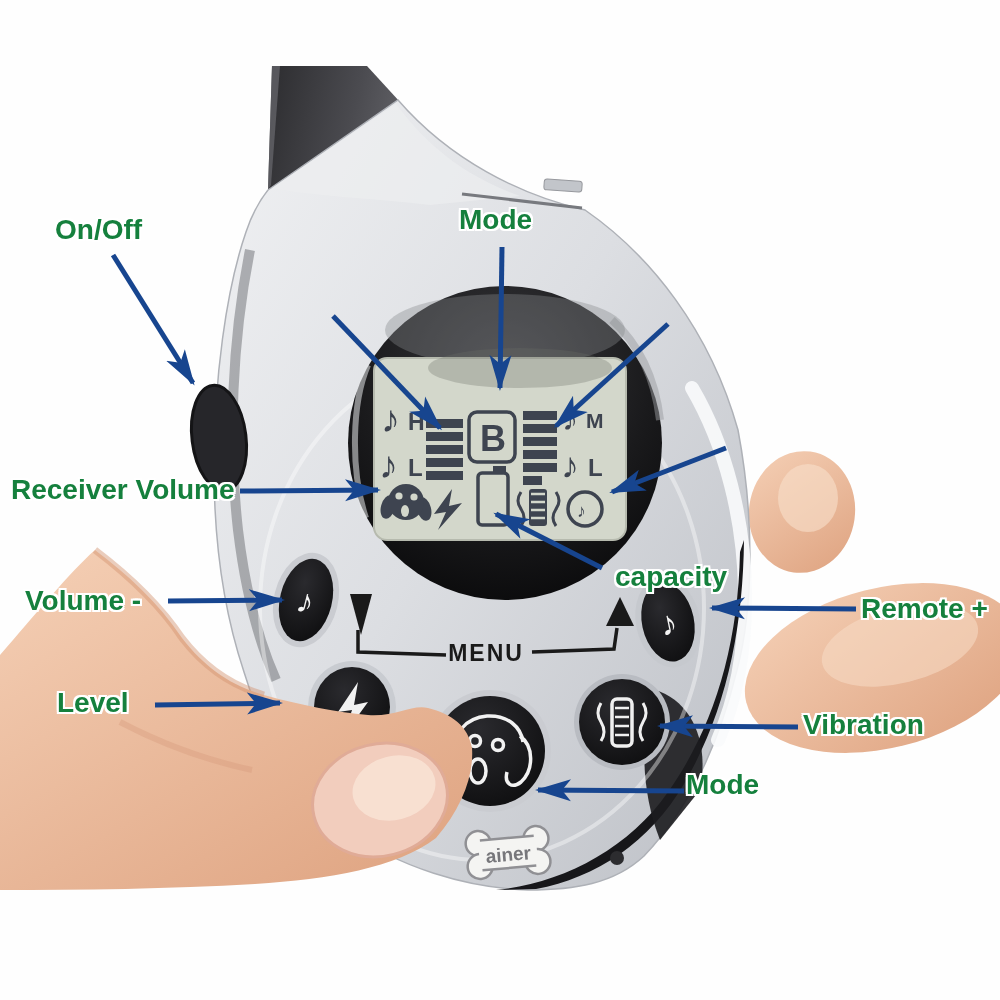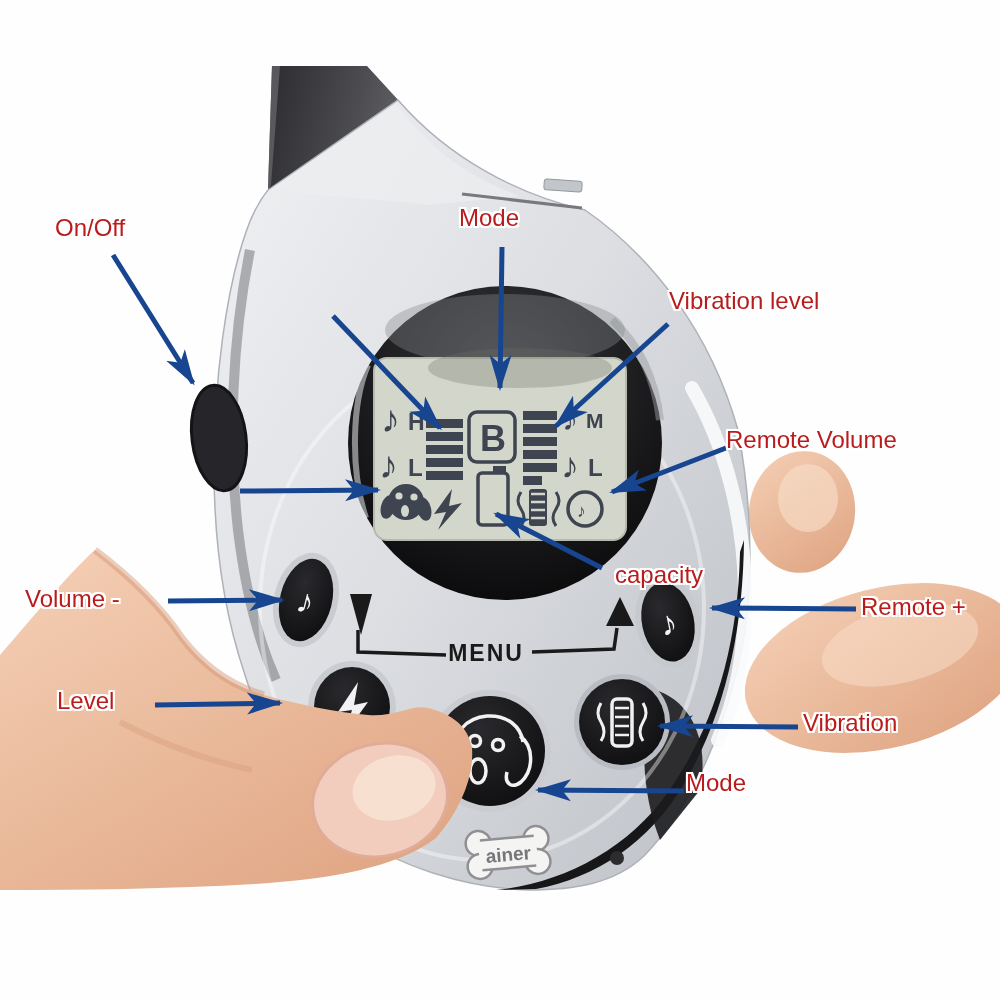--- a/index.html
+++ b/index.html
@@ -1,19 +1,19 @@
 <!DOCTYPE html>
 <html><head>
 <meta charset="utf-8">
 <style>
   html,body{margin:0;padding:0;background:#ffffff;}
   .stage{position:relative;width:1000px;height:1000px;background:#fefefe;overflow:hidden;
          font-family:"Liberation Sans", sans-serif;}
   .photo-svg{position:absolute;left:0;top:0;}
-  .callout{position:absolute;font-weight:400;font-size:24px;line-height:1;color:#b91c1c;
+  .callout{position:absolute;font-weight:700;font-size:28px;line-height:1;color:#15803d;
     white-space:nowrap;
     text-shadow:-2px -2px 0 #fff,2px -2px 0 #fff,-2px 2px 0 #fff,2px 2px 0 #fff,
                 0 -2px 0 #fff,0 2px 0 #fff,-2px 0 0 #fff,2px 0 0 #fff;}
 </style>
 </head>
 <body>
 
 <div class="stage">
 
 <svg class="photo-svg" width="1000" height="1000" viewBox="0 0 1000 1000">
@@ -261,22 +261,21 @@
     <line x1="602" y1="568" x2="496" y2="514" marker-end="url(#ah)"></line>
     <line x1="856" y1="609" x2="712" y2="608" marker-end="url(#ah)"></line>
     <line x1="155" y1="705" x2="280" y2="703" marker-end="url(#ah)"></line>
     <line x1="798" y1="727" x2="660" y2="726" marker-end="url(#ah)"></line>
     <line x1="684" y1="791" x2="538" y2="790" marker-end="url(#ah)"></line>
   </g>
 </svg>
 
 <div class="callout" style="left:55px;top:216px">On/Off</div>
 <div class="callout" style="left:459px;top:206px">Mode</div>
-<div class="callout" style="left:669px;top:289px">Vibration level</div>
-<div class="callout" style="left:726px;top:428px">Remote Volume</div>
+<div class="callout" style="left:11px;top:476px">Receiver Volume</div>
 <div class="callout" style="left:25px;top:587px">Volume -</div>
 <div class="callout" style="left:615px;top:563px">capacity</div>
 <div class="callout" style="left:861px;top:595px">Remote +</div>
 <div class="callout" style="left:57px;top:689px">Level</div>
 <div class="callout" style="left:803px;top:711px">Vibration</div>
 <div class="callout" style="left:686px;top:771px">Mode</div>
 
 </div>
 
 </body></html>

